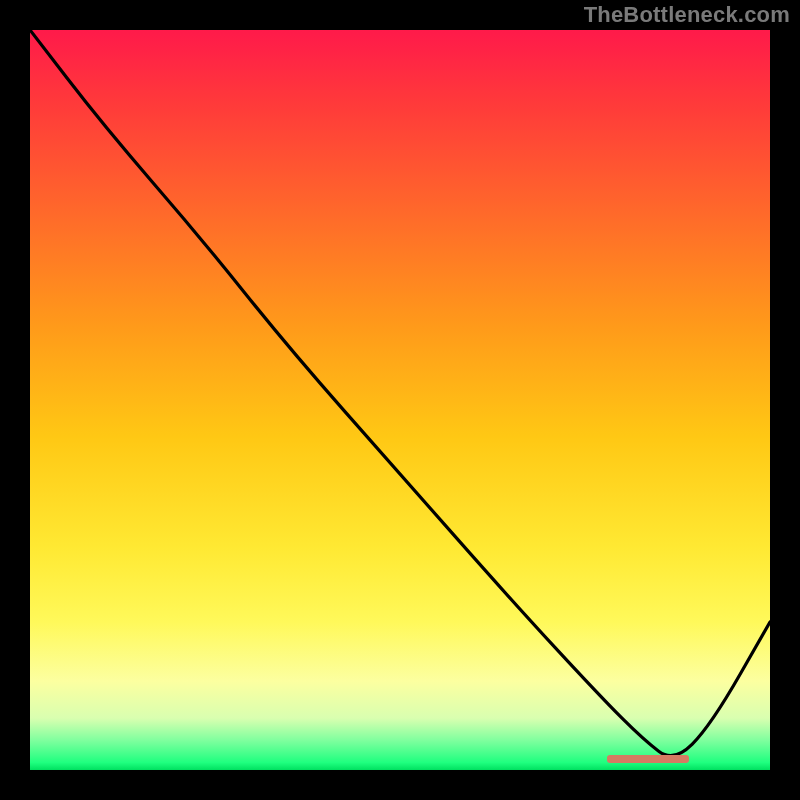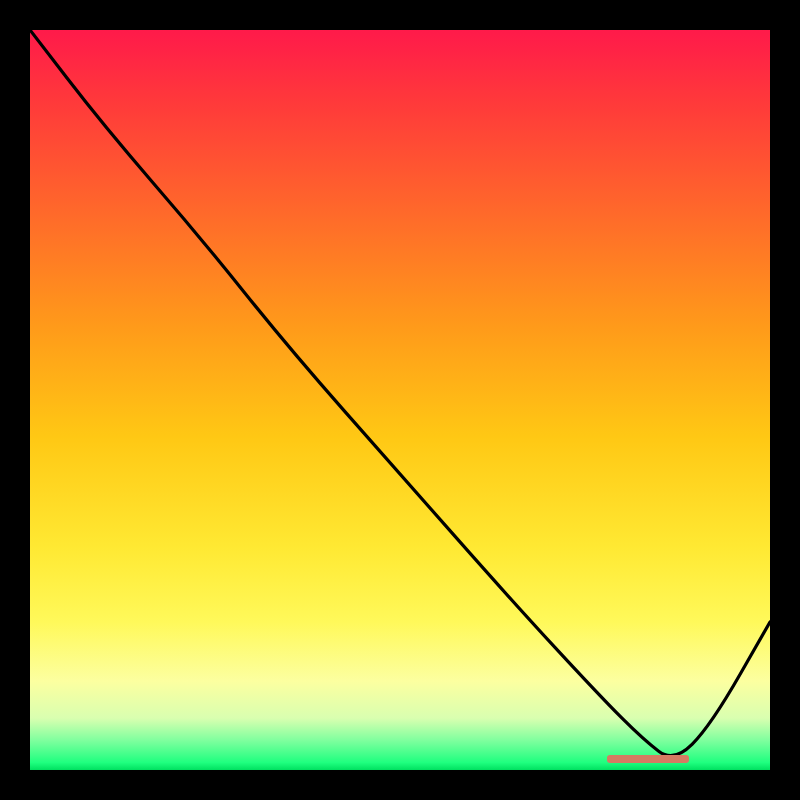--- a/index.html
+++ b/index.html
@@ -59,20 +59,21 @@
     height: 8px;
     background: #d67b62;
     border-radius: 3px;
   }
 </style>
 </head>
 <body>
 
 <div class="stage">
 
+  <div class="watermark">TheBottleneck.com</div>
 
   <div class="plot-area">
 
     <svg class="curve" viewBox="0 0 740 740" preserveAspectRatio="none">
       <path id="curve-path" fill="none" stroke="#000" stroke-width="3.2" stroke-linecap="round" stroke-linejoin="round" d="M 0.0 0.0 Q 0.0 0.0 37.0 48.1 Q 74.0 96.2 122.1 151.7 Q 170.2 207.2 214.6 262.7 Q 259.0 318.2 314.5 381.1 Q 370.0 444.0 425.5 506.9 Q 481.0 569.8 525.4 617.9 Q 569.8 666.0 592.0 688.2 Q 614.2 710.4 629.0 721.5 Q 643.8 732.6 662.3 714.1 Q 680.8 695.6 710.4 643.8 T 740.0 592.0"></path>
     </svg>
 
     <div id="opt-marker" class="marker" style="left: 577.2px; width: 81.4px; top: 724.9px;"></div>
   </div>
 </div>

